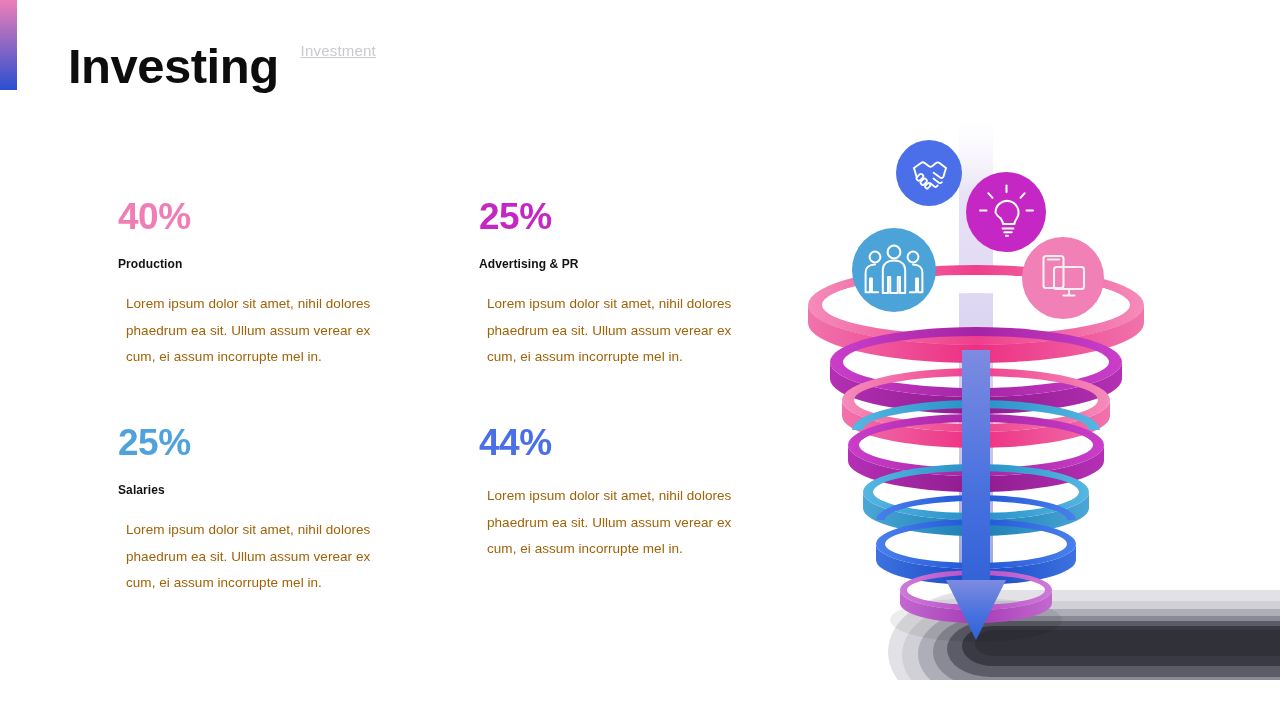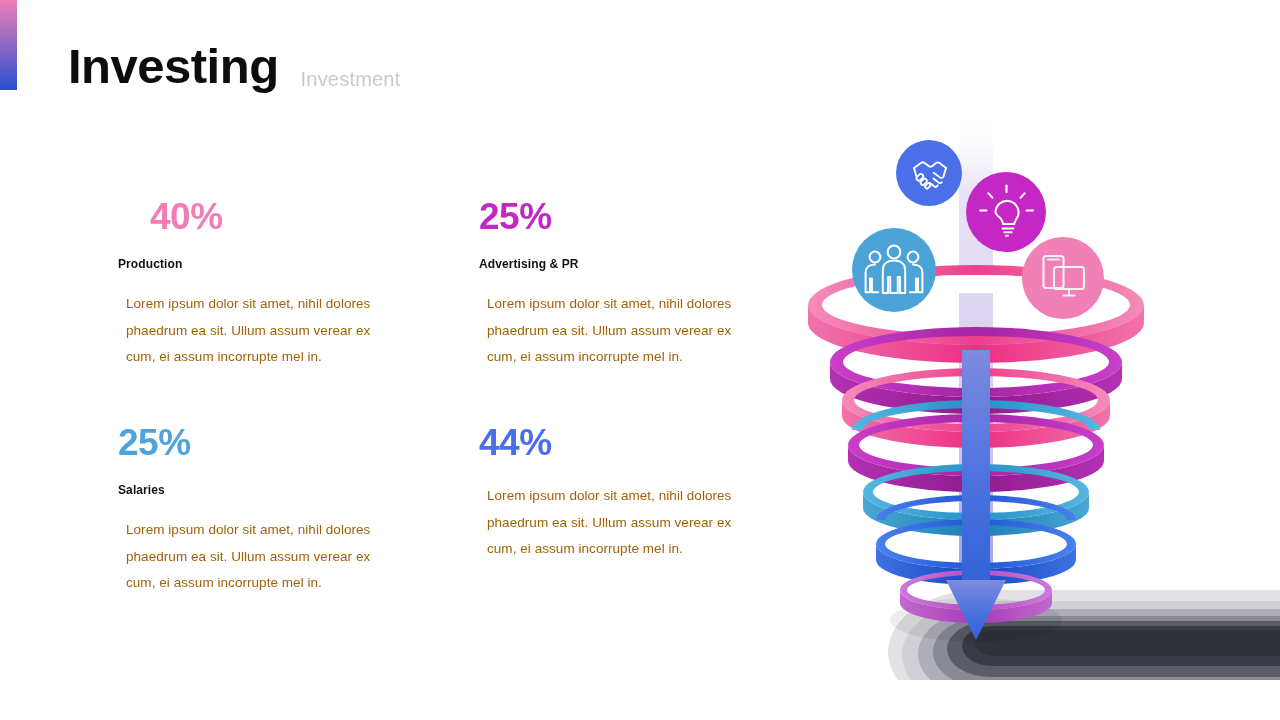--- a/index.html
+++ b/index.html
@@ -25,35 +25,36 @@
     height: 90px;
     background: linear-gradient(180deg, #ED7FB8 0%, #B濃 1%, #9B64CC 50%, #2A4FD0 100%);
   }
 
   
   #header {
     position: absolute;
     left: 68px;
     top: 42px;
     display: flex;
-    align-items: flex-end;
+    align-items: flex-start;
     gap: 22px;
   }
   #page-title {
     font-size: 49px;
     font-weight: bold;
     color: #0d0d0d;
     letter-spacing: -0.5px;
     line-height: 1;
   }
   #page-subtitle {
-    font-size: 20px;
+    font-size: 15px;
     color: #c9c9cf;
     font-weight: normal;
     letter-spacing: 0.2px;
+    text-decoration: underline;
   }
 
   
   #stats-grid {
     position: absolute;
     left: 118px;
     top: 198px;
     width: 660px;
     display: grid;
     grid-template-columns: 361px 299px;
@@ -98,21 +99,21 @@
 <div id="accent-bar" style="background: linear-gradient(rgb(237, 127, 184) 0%, rgb(42, 79, 208) 100%);"></div>
 
 <div id="header">
   <div id="page-title">Investing</div>
   <div id="page-subtitle">Investment</div>
 </div>
 
 <div id="stats-grid">
 
   <div class="stat-block">
-    <div class="stat-percent" style="color: rgb(240, 126, 180); margin-left: 32px;">40%</div>
+    <div class="stat-percent" style="color: rgb(240, 126, 180);">40%</div>
     <div class="stat-label">Production</div>
     <p class="stat-desc">Lorem ipsum dolor sit amet, nihil dolores phaedrum ea sit. Ullum assum verear ex cum, ei assum incorrupte mel in.</p>
   </div>
 
   <div class="stat-block">
     <div class="stat-percent" style="color: rgb(196, 39, 196);">25%</div>
     <div class="stat-label">Advertising &amp; PR</div>
     <p class="stat-desc">Lorem ipsum dolor sit amet, nihil dolores phaedrum ea sit. Ullum assum verear ex cum, ei assum incorrupte mel in.</p>
   </div>
 

